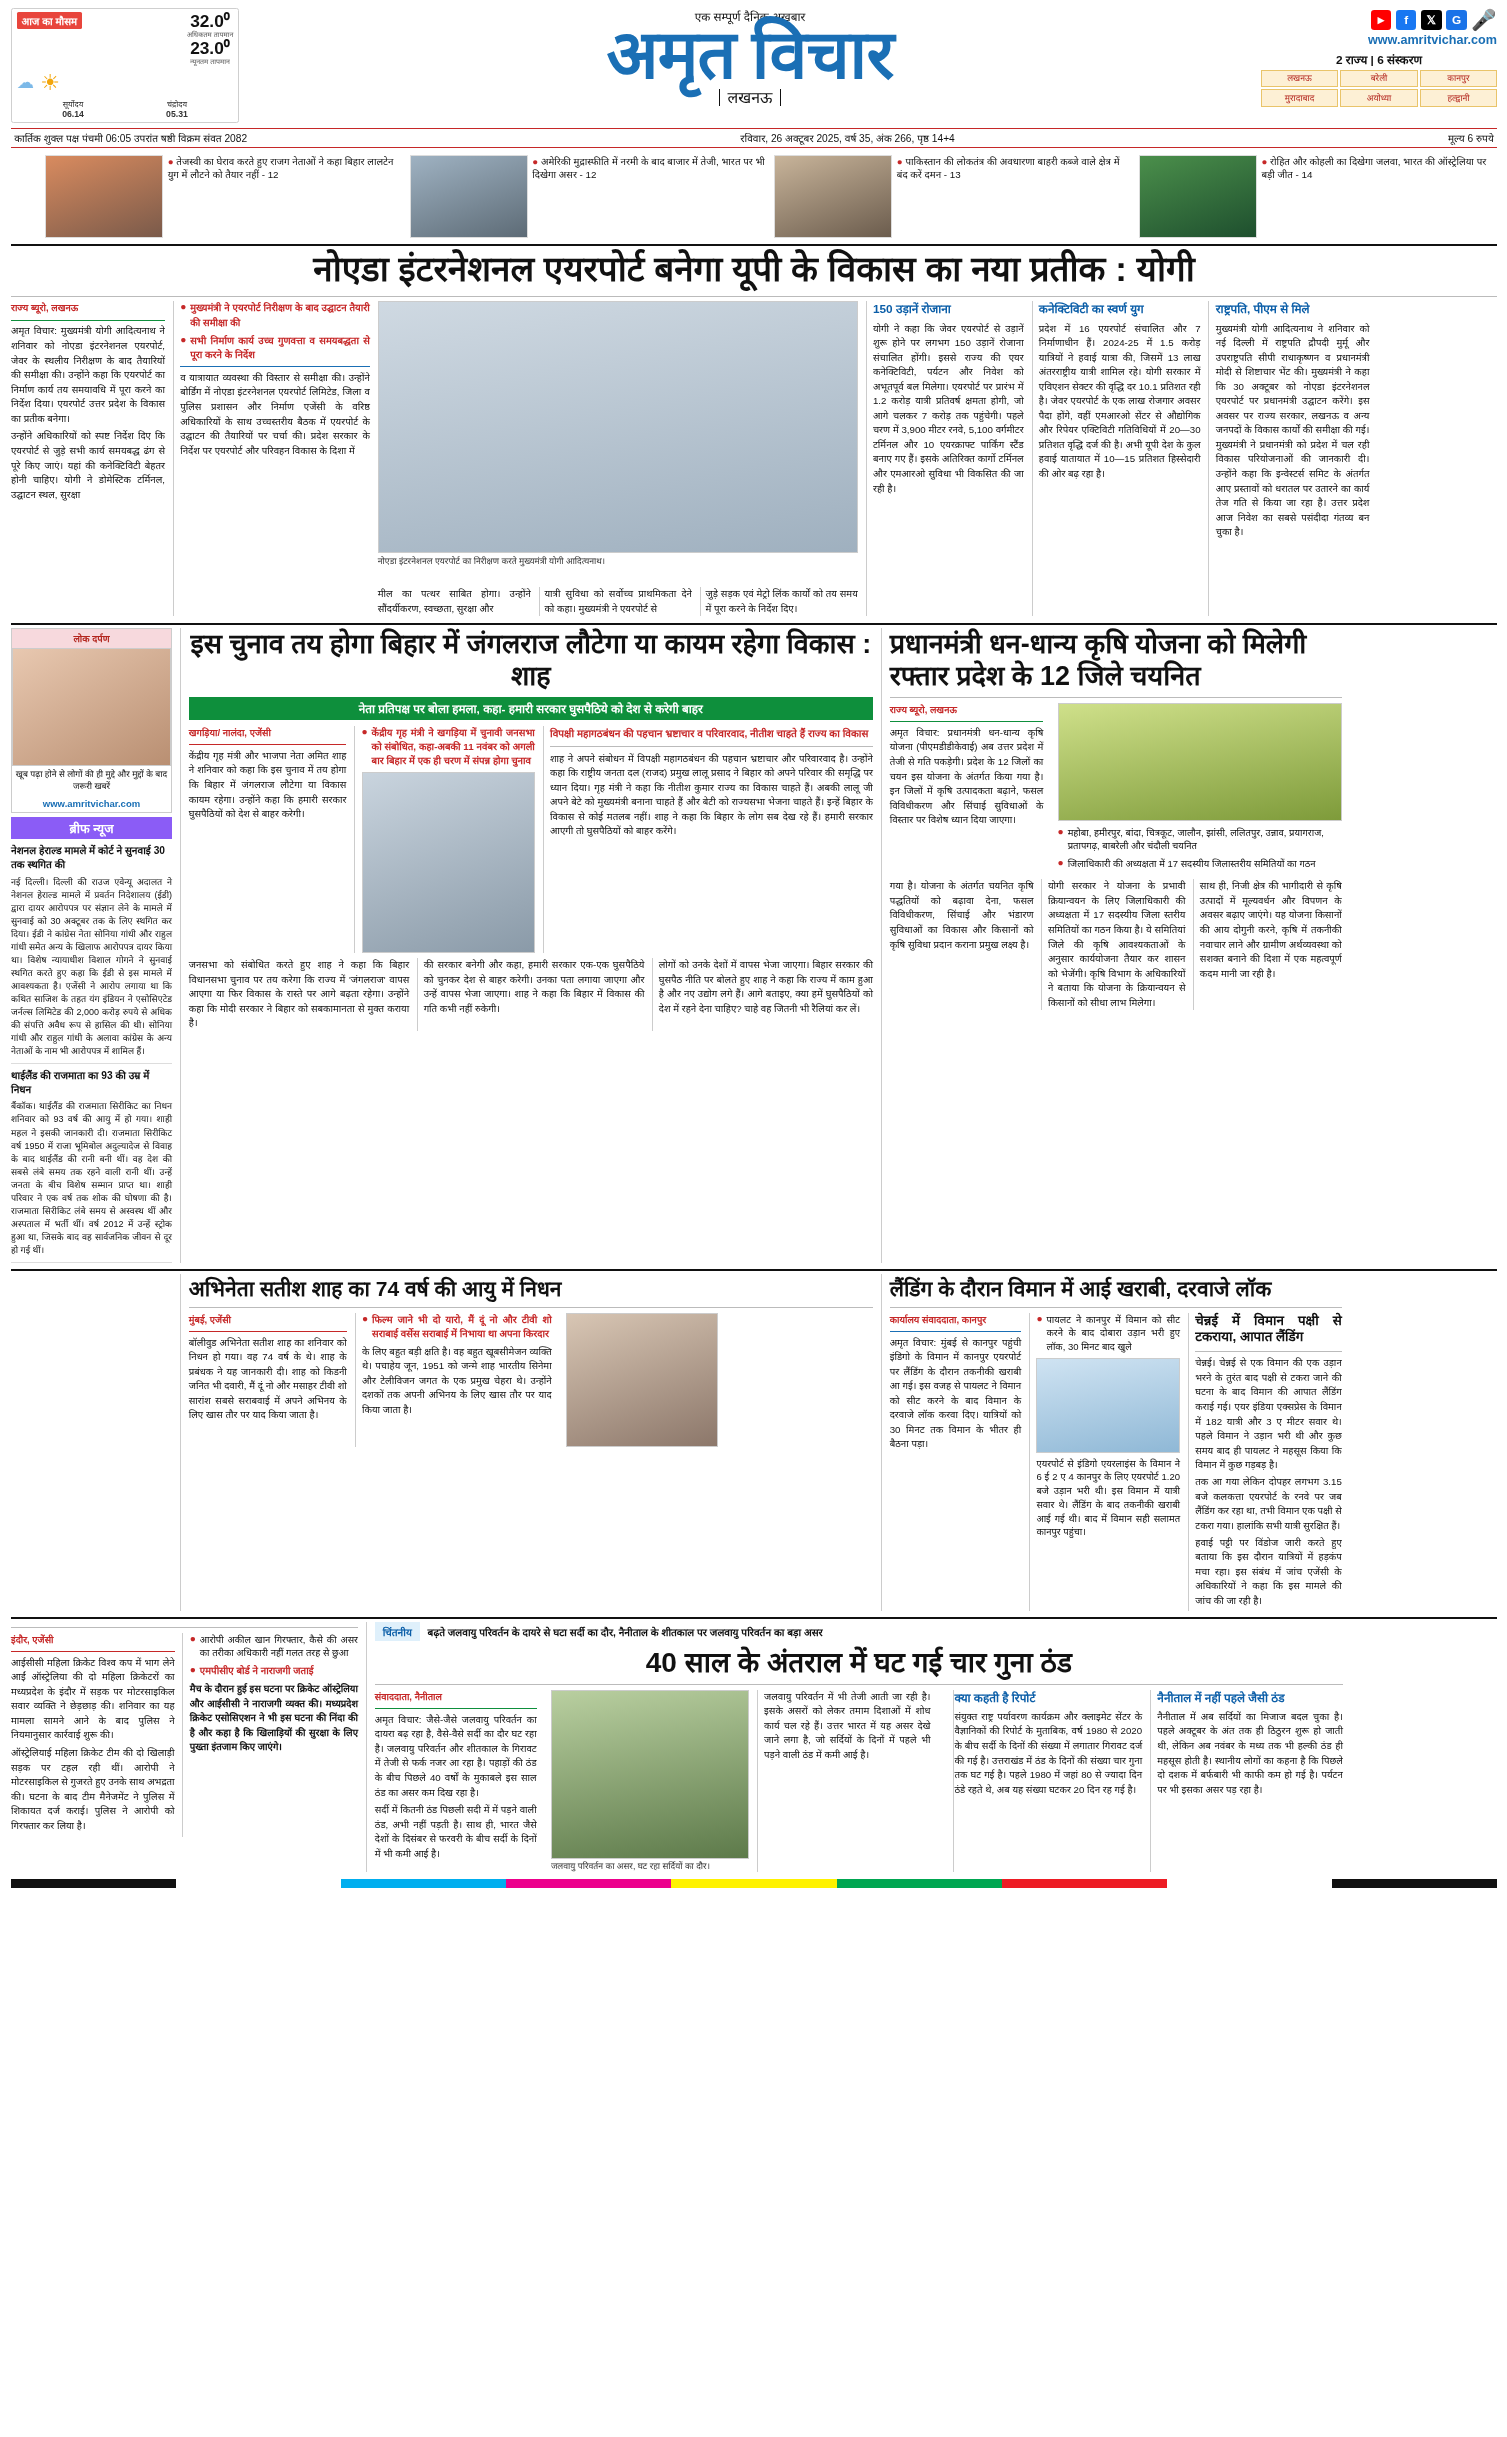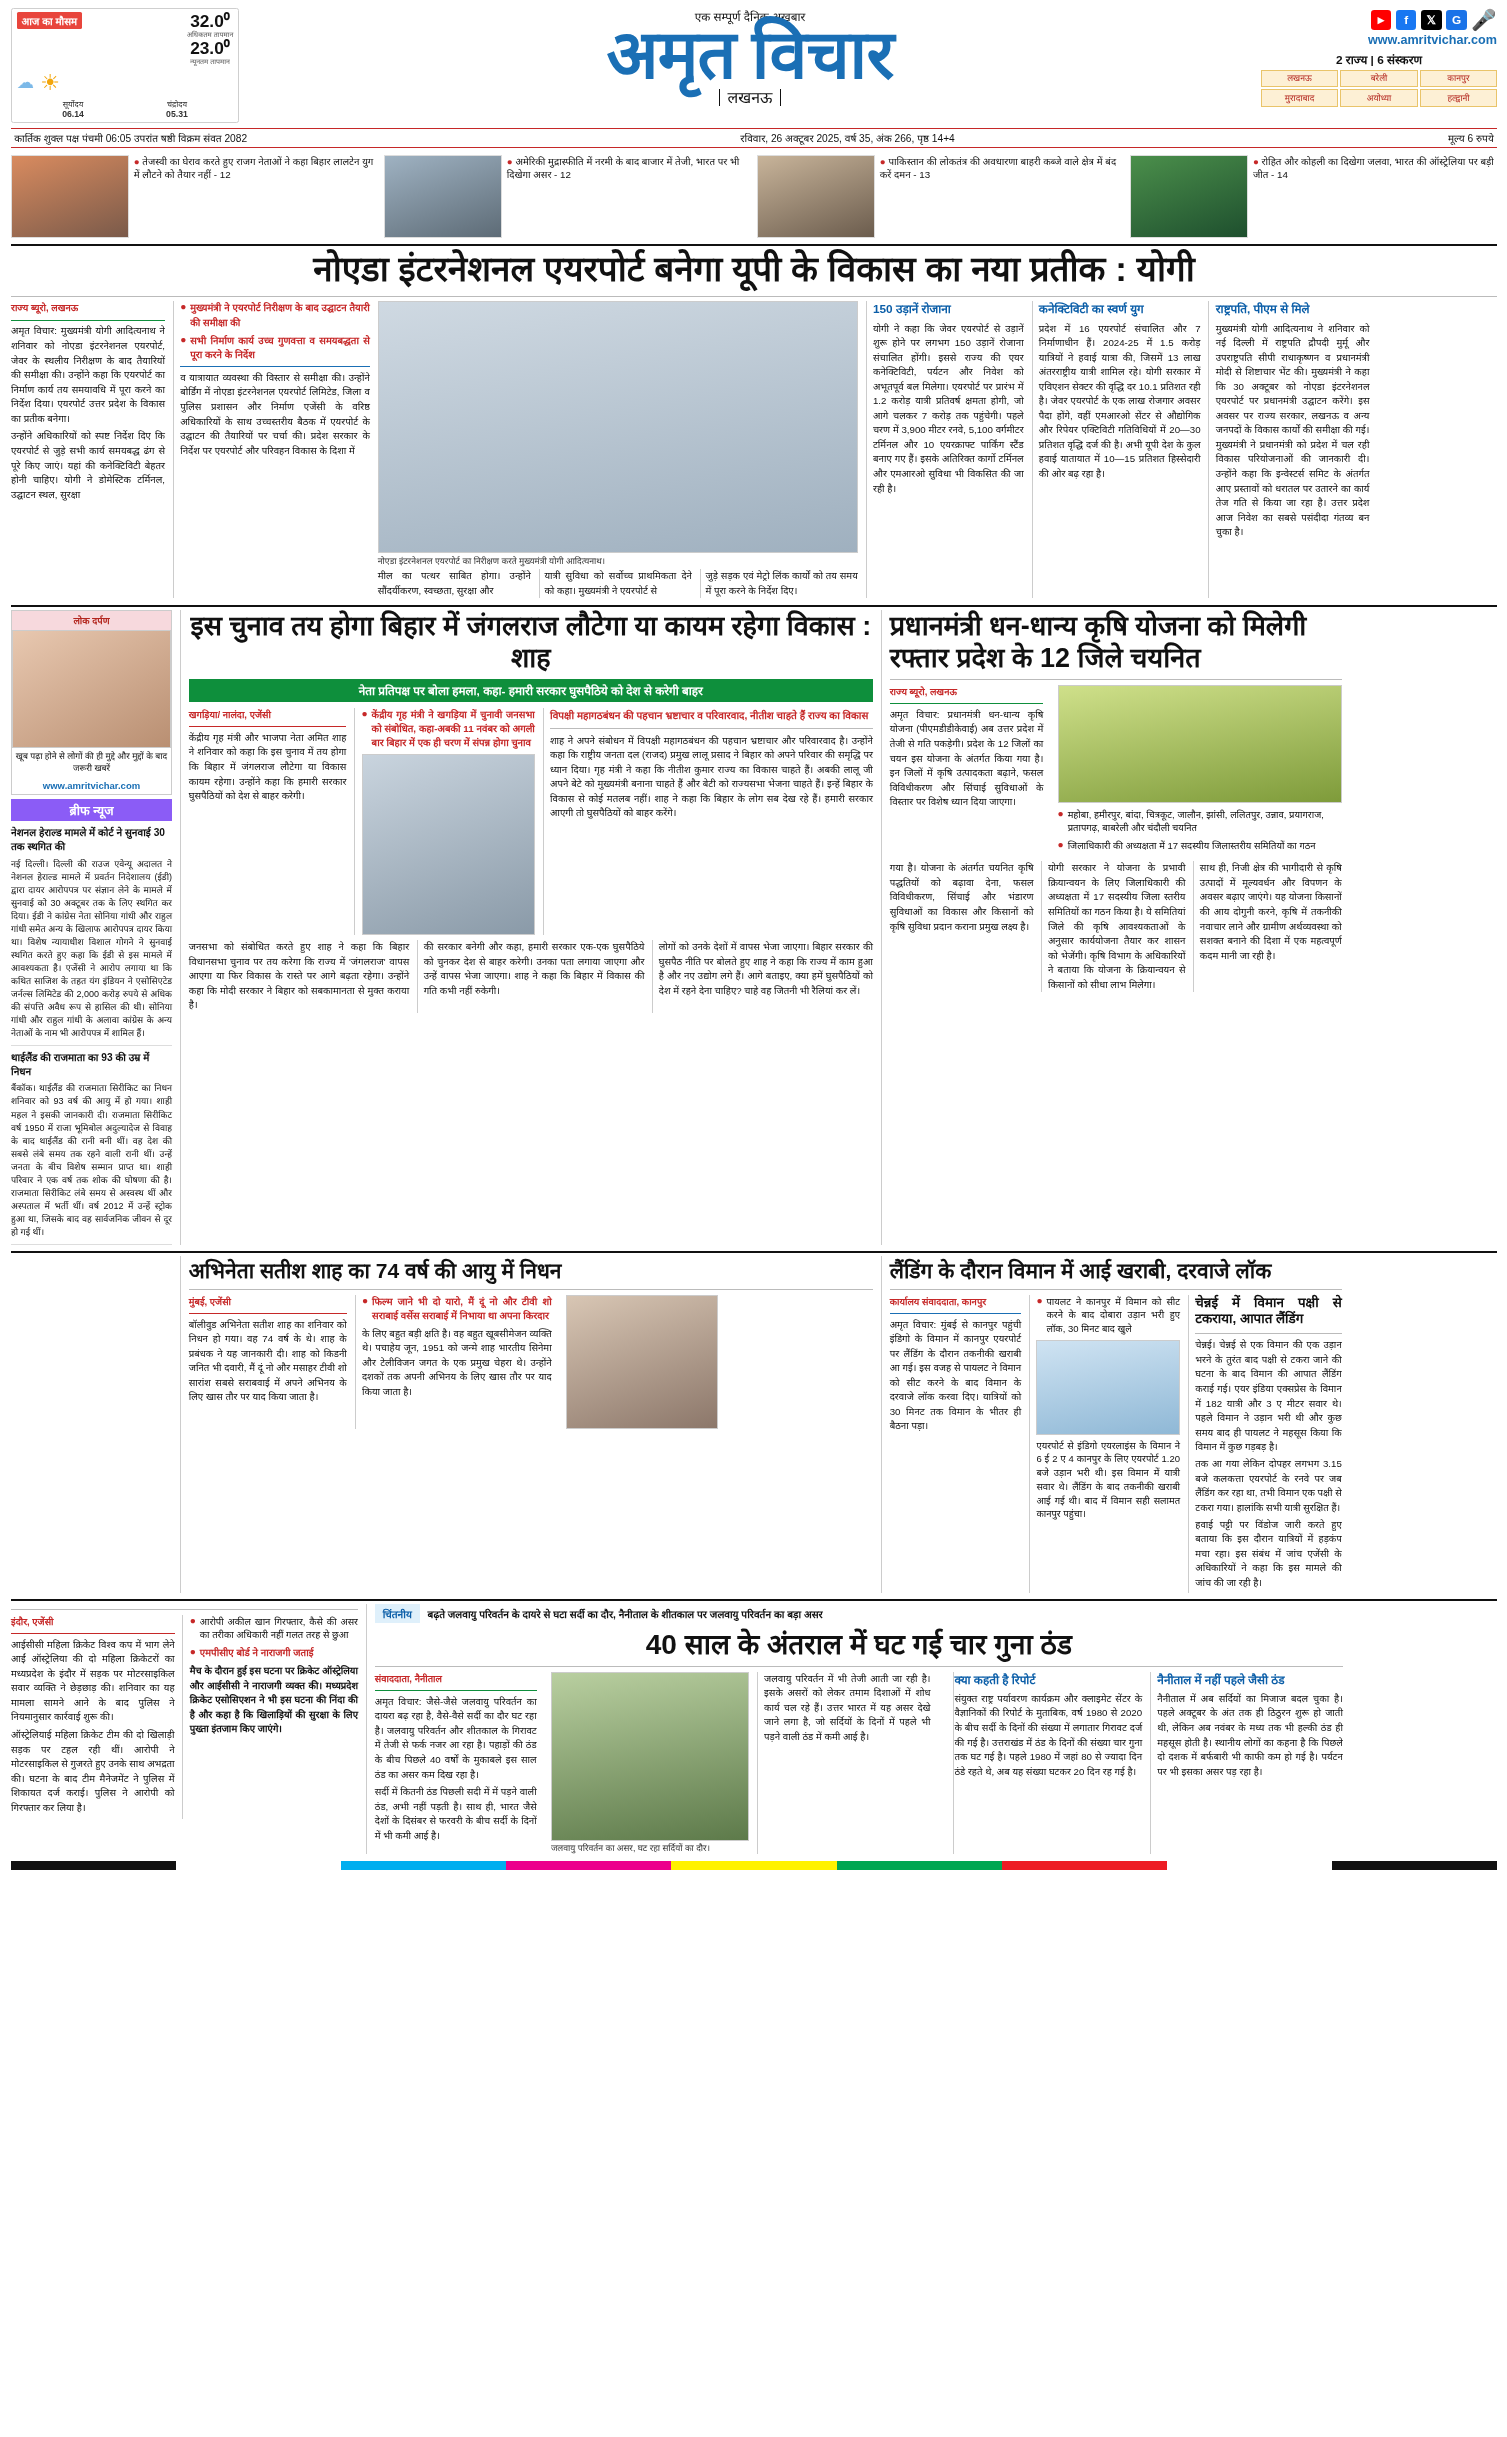--- a/index.html
+++ b/index.html
@@ -43,21 +43,21 @@
   .s-yt{background:#ff0000;} .s-fb{background:#1877f2;} .s-x{background:#000;} .s-g{background:#1a73e8;}
   .s-mic{ color:#e8453c; font-size:20.5px; }
   .site-url { text-align:right; font-size:12.6px; font-weight:bold; color:#1a6fb5; margin-top:1.6px; }
   .editions { text-align:center; font-size:11.8px; font-weight:bold; margin-top:3.2px; }
   .ed-grid { display:grid; grid-template-columns:repeat(3,1fr); gap:2.4px; margin-top:3.2px; }
   .ed-cell { background:#fdf0d5; border:0.8px solid #e9c46a; color:#b3261e; font-size:8.7px; text-align:center; padding:1.6px 0; }
 
   .meta-bar { display:flex; justify-content:space-between; align-items:center; border-top:1.6px solid #c62828; border-bottom:1.6px solid #c62828; margin-top:4.7px; padding:2.4px 3.2px; font-size:10.2px; }
 
   
-  .teasers { display:grid; grid-template-columns:repeat(4,1fr); gap:6.3px; margin-top:6.3px; }
+  .teasers { display:grid; grid-template-columns:repeat(4,1fr); gap:6.3px; margin-top:6.3px;margin-left:34px; }
   .teaser { display:flex; gap:4.7px; }
   .teaser .timg { width:118px; height:83px; flex:none; border:0.8px solid #ddd; position:relative; overflow:hidden; }
   .teaser .ttext { font-size:9.8px; line-height:1.35; color:#111; }
   .bullet-red { color:#c62828; }
 
   
   .rule-thick { border-top:2.4px solid #111; margin:6.3px 0 3.2px; }
   .rule-thin { border-top:0.8px solid #bbb; margin:4.7px 0; }
   .lead-headline {
     font-size:35px; font-weight:bold; text-align:center; line-height:1.15; margin:3.2px 0 6.3px;
@@ -212,21 +212,21 @@
         <span class="dot">●</span>
         <span class="kicker-head">सभी निर्माण कार्य उच्च गुणवत्ता व समयबद्धता से पूरा करने के निर्देश</span>
       </div>
       <div class="blueline"></div>
       <p style="margin:3.2px 0;">व यात्रायात व्यवस्था की विस्तार से समीक्षा की। उन्होंने बोर्डिंग में नोएडा इंटरनेशनल एयरपोर्ट लिमिटेड, जिला व पुलिस प्रशासन और निर्माण एजेंसी के वरिष्ठ अधिकारियों के साथ उच्चस्तरीय बैठक में एयरपोर्ट के उद्घाटन की तैयारियों पर चर्चा की। प्रदेश सरकार के निर्देश पर एयरपोर्ट और परिवहन विकास के दिशा में</p>
     </div>
 
     <div style="width:480px;">
       <div class="photo" style="height:252px;background:linear-gradient(170deg,#cfd9e2,#9fb0bf);"></div>
       <div class="cap">नोएडा इंटरनेशनल एयरपोर्ट का निरीक्षण करते मुख्यमंत्री योगी आदित्यनाथ।</div>
-      <div class="cols" style="margin-top:2px;">
+      <div class="cols" style="margin-top:20px;">
         <div class="col" style="width:33%;">मील का पत्थर साबित होगा। उन्होंने सौंदर्यीकरण, स्वच्छता, सुरक्षा और</div>
         <div class="col sep" style="width:33%;padding-left:4.7px;">यात्री सुविधा को सर्वोच्च प्राथमिकता देने को कहा। मुख्यमंत्री ने एयरपोर्ट से</div>
         <div class="col sep" style="width:34%;padding-left:4.7px;">जुड़े सड़क एवं मेट्रो लिंक कार्यों को तय समय में पूरा करने के निर्देश दिए।</div>
       </div>
     </div>
 
     <div class="col sep" style="width:158px;padding-left:6.3px;">
       <div class="box-head">150 उड़ानें रोजाना</div>
       <p style="margin:2.4px 0;">योगी ने कहा कि जेवर एयरपोर्ट से उड़ानें शुरू होने पर लगभग 150 उड़ानें रोजाना संचालित होंगी। इससे राज्य की एयर कनेक्टिविटी, पर्यटन और निवेश को अभूतपूर्व बल मिलेगा। एयरपोर्ट पर प्रारंभ में 1.2 करोड़ यात्री प्रतिवर्ष क्षमता होगी, जो आगे चलकर 7 करोड़ तक पहुंचेगी। पहले चरण में 3,900 मीटर रनवे, 5,100 वर्गमीटर टर्मिनल और 10 एयरक्राफ्ट पार्किंग स्टैंड बनाए गए हैं। इसके अतिरिक्त कार्गो टर्मिनल और एमआरओ सुविधा भी विकसित की जा रही है।</p>
     </div>

